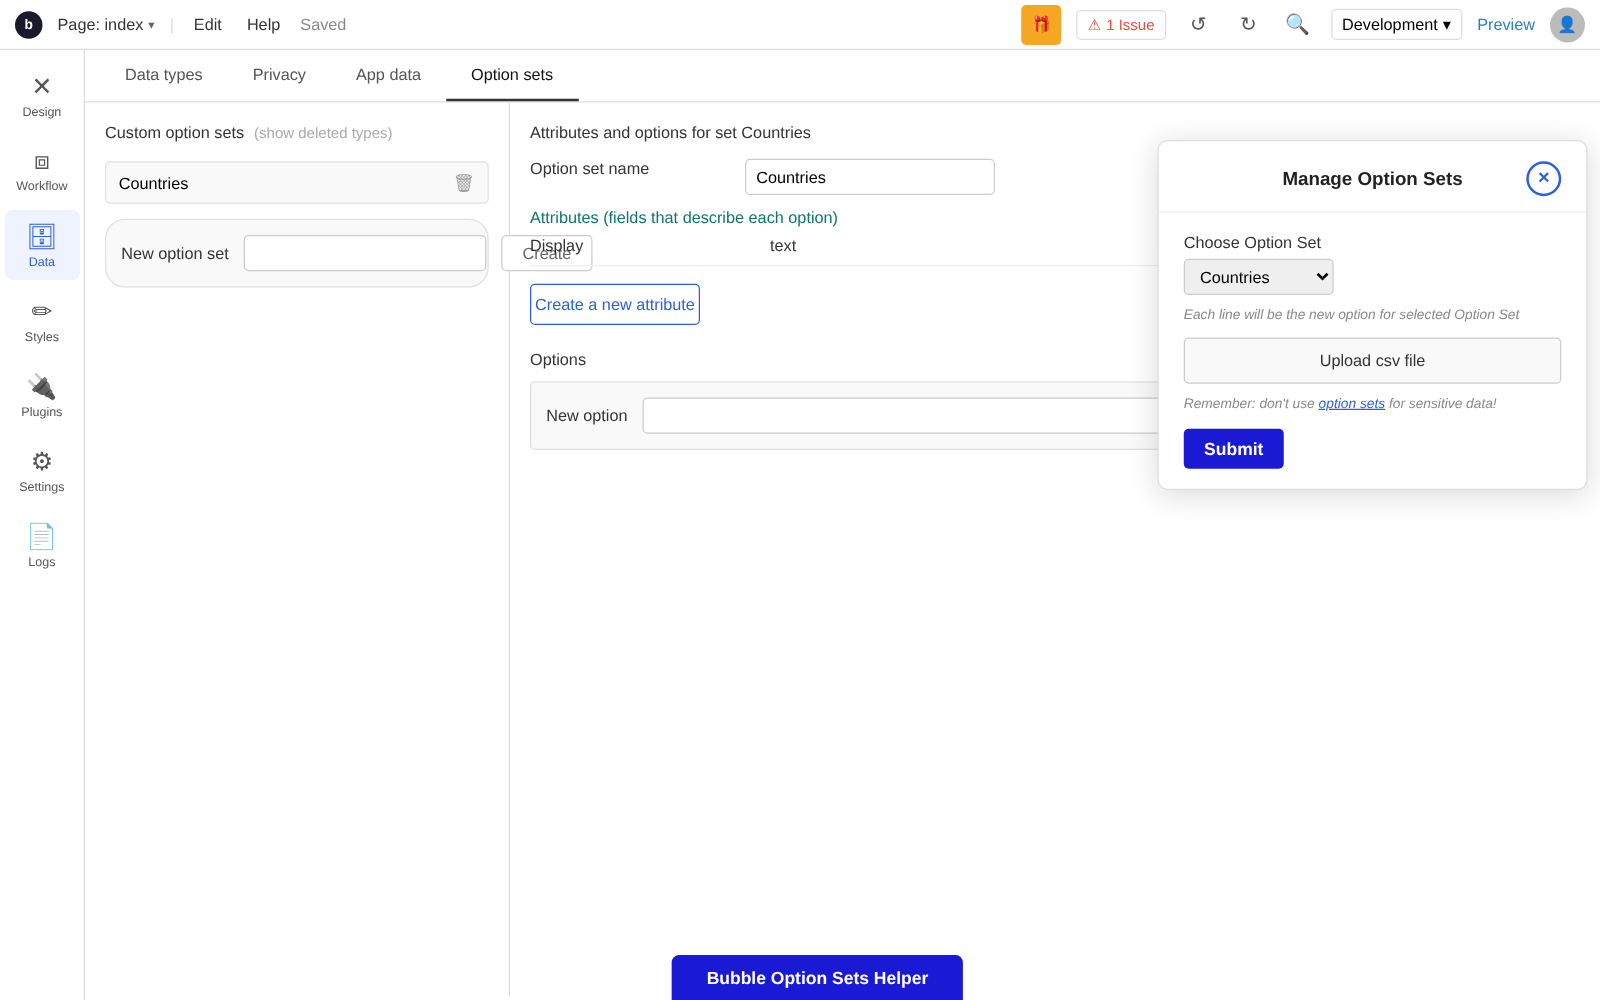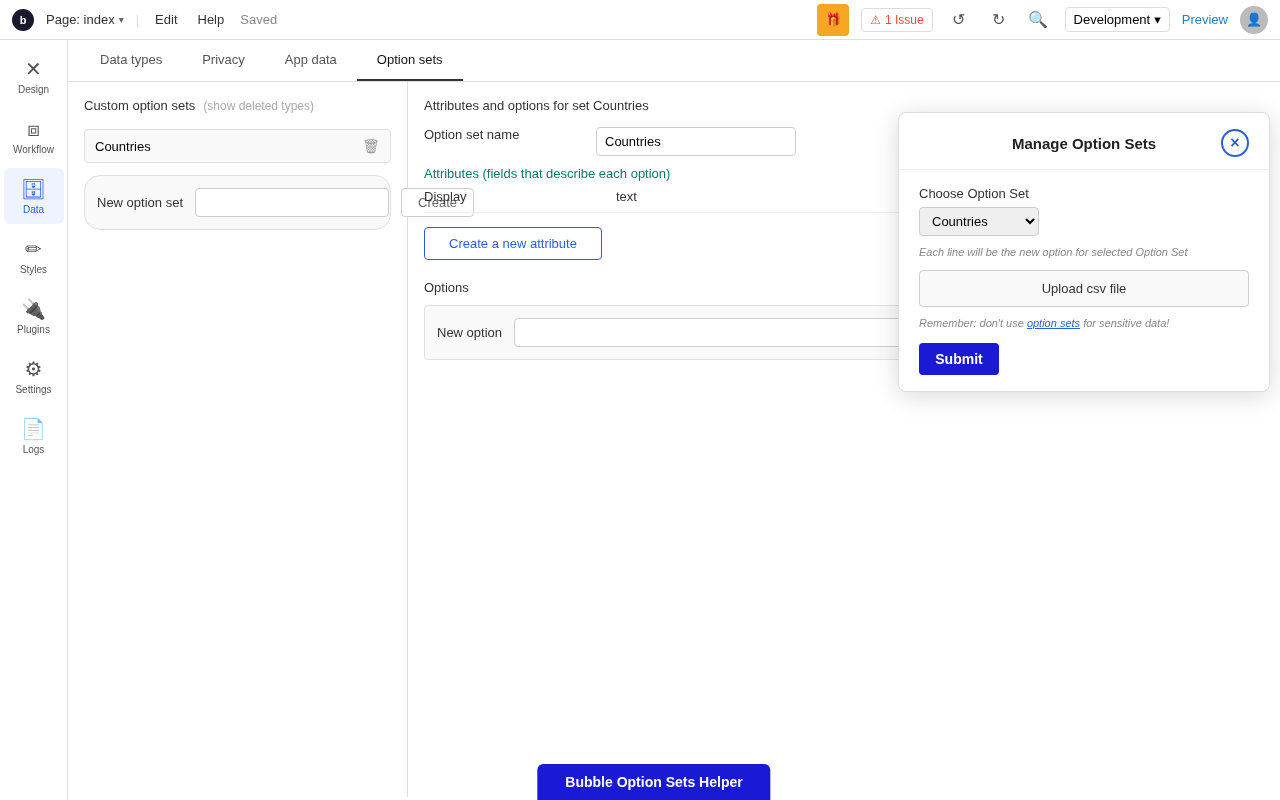--- a/index.html
+++ b/index.html
@@ -55,30 +55,30 @@
     
     .right-panel { flex: 1; padding: 16px; overflow-y: auto; position: relative; }
     .right-panel h3 { font-size: 13px; color: #333; margin-bottom: 14px; font-weight: 500; }
     .attr-row { display: flex; align-items: flex-start; margin-bottom: 10px; gap: 12px; }
     .attr-row label { font-size: 13px; color: #333; min-width: 160px; }
     .attr-row input { border: 1px solid #ccc; border-radius: 4px; padding: 6px 8px; font-size: 13px; width: 160px; }
     .attr-fields-header { font-size: 13px; color: #0f766e; margin-bottom: 8px; font-weight: 400; }
     .attr-field-row { display: flex; align-items: center; gap: 72px; margin-bottom: 8px; padding: 0 0 8px 0; border-bottom: 1px solid #eee; }
     .attr-field-name { font-size: 13px; color: #333; min-width: 120px; }
     .attr-field-type { font-size: 13px; color: #333; }
-    .create-attr-btn { display: inline-flex; align-items: center; justify-content: center; padding: 8px 24px; border: 1px solid #2c5fdd; border-radius: 4px; color: #2c5fdd; background: #fff; font-size: 13px; cursor: pointer; margin-top: 4px; }
+    .create-attr-btn { display: inline-flex; align-items: center; justify-content: center; padding: 8px 3px; border: 1px solid #2c5fdd; border-radius: 4px; color: #2c5fdd; background: #fff; font-size: 13px; cursor: pointer; margin-top: 4px; }
     .options-section { margin-top: 20px; }
     .options-section h4 { font-size: 13px; color: #333; margin-bottom: 10px; font-weight: 500; }
     .new-option-row { display: flex; align-items: center; gap: 12px; padding: 12px; border: 1px solid #e0e0e0; border-radius: 4px; background: #f9f9f9; }
     .new-option-row label { font-size: 13px; color: #333; white-space: nowrap; }
     .new-option-row input { flex: 1; border: 1px solid #ccc; border-radius: 4px; padding: 6px 8px; font-size: 13px; }
 
     
     .modal-overlay { position: absolute; top: 0; left: 0; right: 0; bottom: 0; display: flex; align-items: flex-start; justify-content: flex-end; pointer-events: none; }
-    .modal { background: #fff; border: 1px solid #ddd; border-radius: 8px; box-shadow: 0 4px 24px rgba(0,0,0,0.15); width: 372px; margin: 30px 10px; pointer-events: all; }
+    .modal { background: #fff; border: 1px solid #ddd; border-radius: 8px; box-shadow: 0 4px 24px rgba(0,0,0,0.15); width: 344px; margin: 30px 10px; pointer-events: all; }
     .modal-header { display: flex; align-items: center; justify-content: space-between; padding: 16px 20px 12px; border-bottom: 1px solid #eee; }
     .modal-title { font-size: 15px; font-weight: 600; color: #222; text-align: center; flex: 1; }
     .modal-close { width: 28px; height: 28px; border-radius: 50%; border: 2px solid #2c5fdd; color: #2c5fdd; background: #fff; cursor: pointer; font-size: 16px; display: flex; align-items: center; justify-content: center; font-weight: bold; }
     .modal-body { padding: 16px 20px; }
     .modal-label { font-size: 13px; color: #333; margin-bottom: 6px; font-weight: 500; }
     .modal-select { width: 120px; border: 1px solid #ccc; border-radius: 4px; padding: 5px 8px; font-size: 13px; cursor: pointer; }
     .modal-note { font-size: 11px; color: #888; margin: 10px 0 12px; font-style: italic; }
     .modal-upload-btn { width: 100%; padding: 10px; border: 1px solid #ccc; border-radius: 4px; background: #f9f9f9; color: #333; font-size: 13px; cursor: pointer; text-align: center; }
     .modal-warning { font-size: 11px; color: #888; margin: 10px 0 14px; font-style: italic; }
     .modal-warning span { color: #2c5fdd; text-decoration: underline; }

